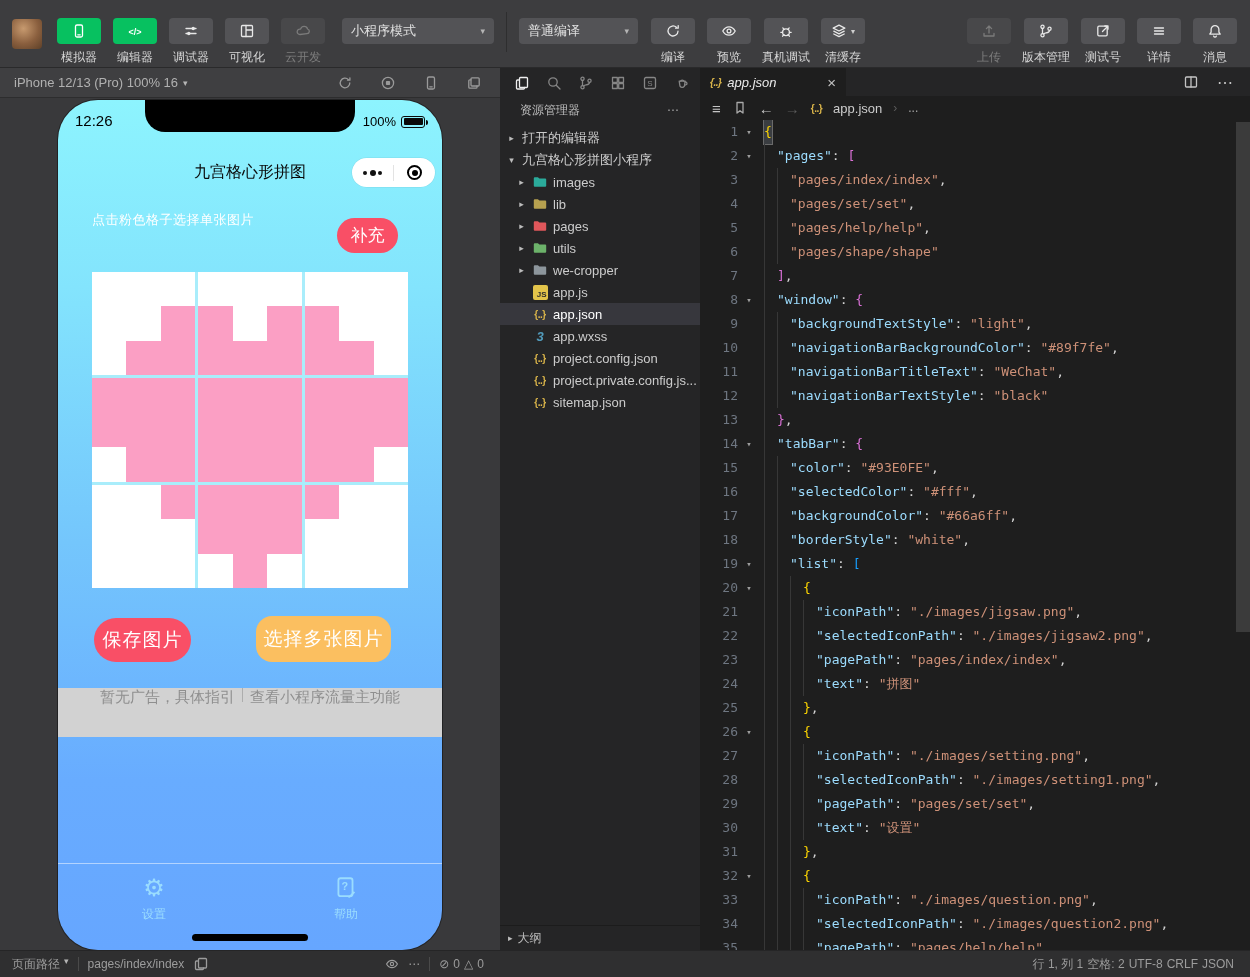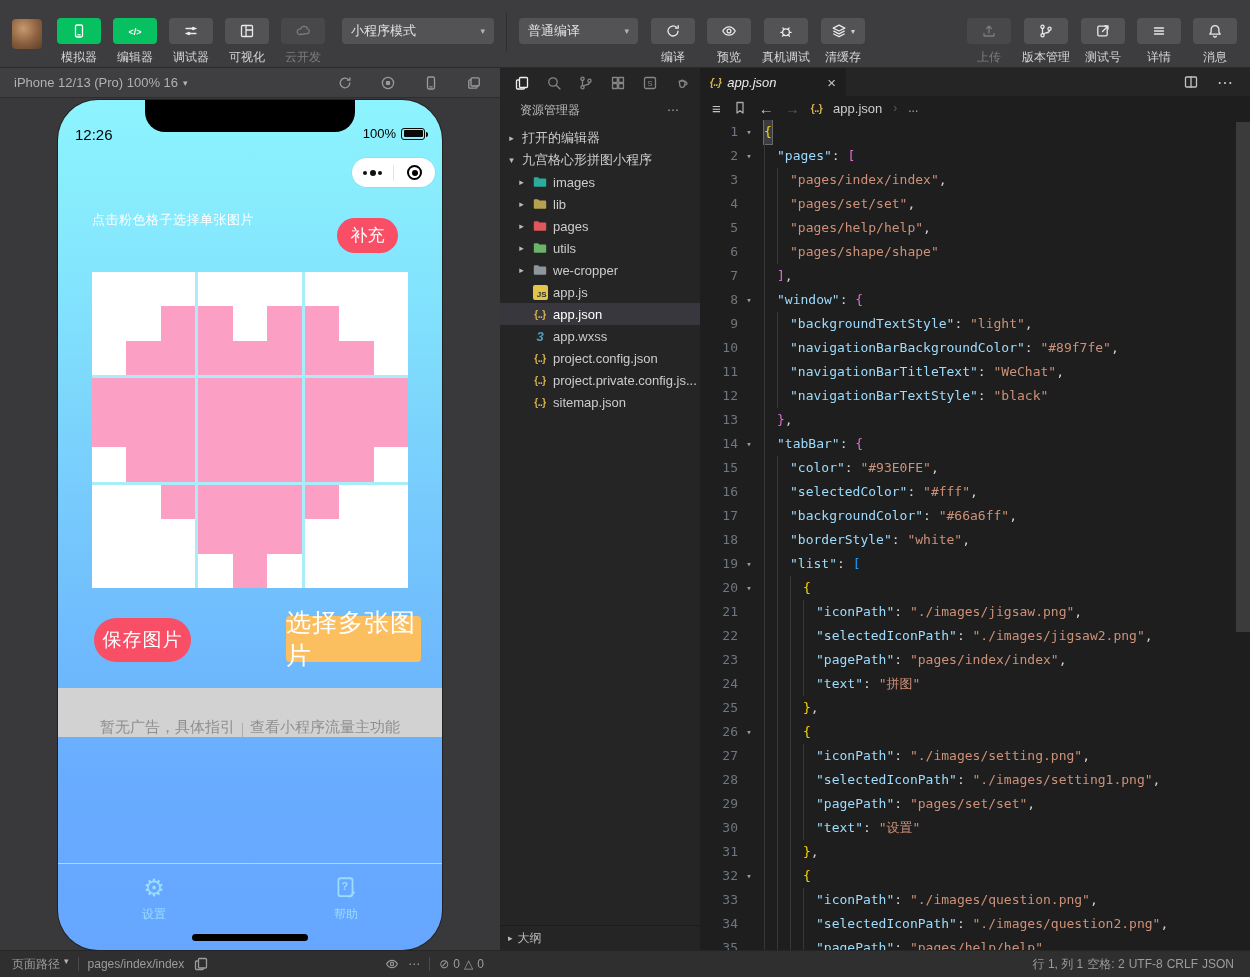--- a/index.html
+++ b/index.html
@@ -39,21 +39,21 @@
   .sim-hd{height:30px;background:#3f3f41;border-bottom:1px solid #2d2d2e;display:flex;
     align-items:center;padding:0 14px;color:#b1b1b1;font-size:13px}
   .sim-dev{display:flex;align-items:center;gap:5px;white-space:nowrap}
   .sim-icons{margin-left:auto;display:flex;gap:27px;color:#9a9a9a;padding-right:4px}
 
   .phone{position:absolute;left:58px;top:32px;width:384px;height:850px;border-radius:40px;
     overflow:hidden;background:linear-gradient(180deg,#8df4fe 0%,#83e4fd 22%,#74c6fc 52%,#68acff 80%,#66a6ff 100%);
     box-shadow:0 0 0 1px rgba(0,0,0,.4)}
   .notch{position:absolute;top:0;left:87px;width:210px;height:32px;background:#000;
     border-radius:0 0 20px 20px}
-  .p-status{position:absolute;top:26px;left:0;right:0;display:flex;align-items:flex-start;
+  .p-status{position:absolute;top:12px;left:0;right:0;display:flex;align-items:flex-end;
     padding:0 17px;color:#000;font-size:15px}
   .p-batt-group{margin-left:auto;display:flex;align-items:center;font-size:13px;gap:5px}
   .batt{width:24px;height:12px;border:1.5px solid #0a0a0a;border-radius:3px;position:relative}
   .batt i{position:absolute;inset:1.5px;background:#0a0a0a;border-radius:1px}
   .batt::after{content:'';position:absolute;right:-4px;top:3px;width:2.5px;height:5px;
     background:#0a0a0a;border-radius:0 2px 2px 0}
   .p-nav{position:absolute;top:58px;left:0;right:0;height:29px;display:flex;align-items:center;
     justify-content:center;color:#0a0a0a;font-size:16px}
   .capsule{position:absolute;top:58px;right:7px;width:83px;height:29px;background:#fff;
     border-radius:15px;display:flex;align-items:center;box-shadow:0 0 0 .5px rgba(0,0,0,.08)}
@@ -67,24 +67,24 @@
     font-size:13px;letter-spacing:.5px}
   .btn-refill{position:absolute;top:118px;right:44px;width:61px;height:35px;border-radius:18px;
     background:#f94f66;color:#fff;font-size:17px;display:flex;align-items:center;justify-content:center}
   .heart{position:absolute;left:34px;top:172px;width:316px;height:316px;background:#a9edfb;
     display:grid;grid-template-rows:repeat(3,1fr);grid-template-columns:repeat(3,1fr);gap:3px}
   .bigcell{background:#fff;display:grid;grid-template-rows:repeat(3,1fr);grid-template-columns:repeat(3,1fr)}
   .sq{background:transparent}
   .sq.pink{background:#fb9fc4}
   .btn-save{position:absolute;left:36px;top:518px;width:97px;height:44px;border-radius:22px;
     background:#f94f66;color:#fff;font-size:19px;display:flex;align-items:center;justify-content:center;letter-spacing:1px}
-  .btn-multi{position:absolute;left:228px;top:516px;width:135px;height:46px;border-radius:4px;
-    background:#fbbf60;color:#fff;font-size:25px;display:flex;align-items:center;justify-content:center;letter-spacing:1px}
+  .btn-multi{position:absolute;left:198px;top:516px;width:135px;height:46px;border-radius:16px;
+    background:#fbbf60;color:#fff;font-size:19px;display:flex;align-items:center;justify-content:center;letter-spacing:1px}
   .ad{position:absolute;left:0;right:0;top:588px;height:49px;background:#d2d2d2;display:flex;
-    align-items:flex-end;justify-content:center;color:#8f8f8f;font-size:15px;gap:7px}
+    align-items:flex-start;justify-content:center;color:#8f8f8f;font-size:15px;gap:7px}
   .ad .adsep{width:1px;height:14px;background:#adadad}
   .p-tabbar{position:absolute;left:0;right:0;top:763px;bottom:0;border-top:1px solid rgba(255,255,255,.5);display:flex}
   .p-tab{flex:1;display:flex;flex-direction:column;align-items:center;padding-top:11px;gap:5px;
     color:#9adcfe;font-size:12px}
   .p-tab.sel{color:#fff}
   .p-tab .gear-glyph{font-size:24px;line-height:26px}
   .home-bar{position:absolute;left:134px;top:834px;width:116px;height:7px;border-radius:4px;background:#000}
 
   
   .exp{width:200px;background:#252526;flex:none;display:flex;flex-direction:column;font-size:13px}
@@ -336,20 +336,21 @@
         <div class="notch"></div>
         <div class="p-status">
           <span>12:26</span>
           <span class="p-batt-group">
             <span>100%</span>
             <span class="batt">
                 <i></i>
               </span>
           </span>
         </div>
+        <div class="p-nav">九宫格心形拼图</div>
         <div class="capsule">
           <span class="cap-half">
             <span class="cap-dot"></span>
             <span class="cap-dot mid"></span>
             <span class="cap-dot"></span>
           </span>
           <span class="cap-div"></span>
           <span class="cap-half">
             <span class="cap-ring"></span>
           </span>

